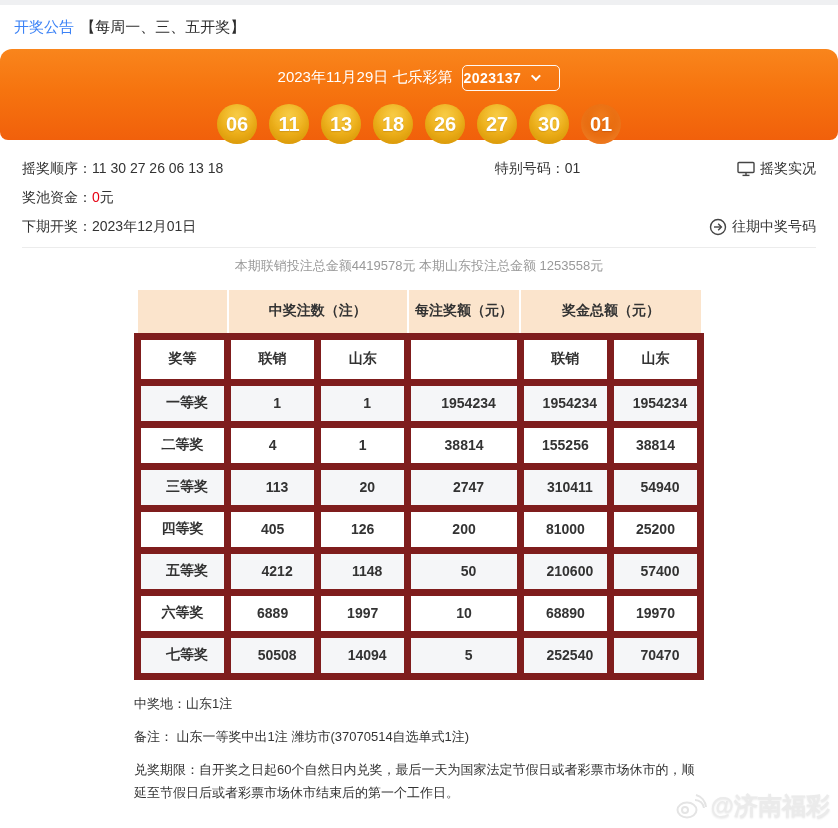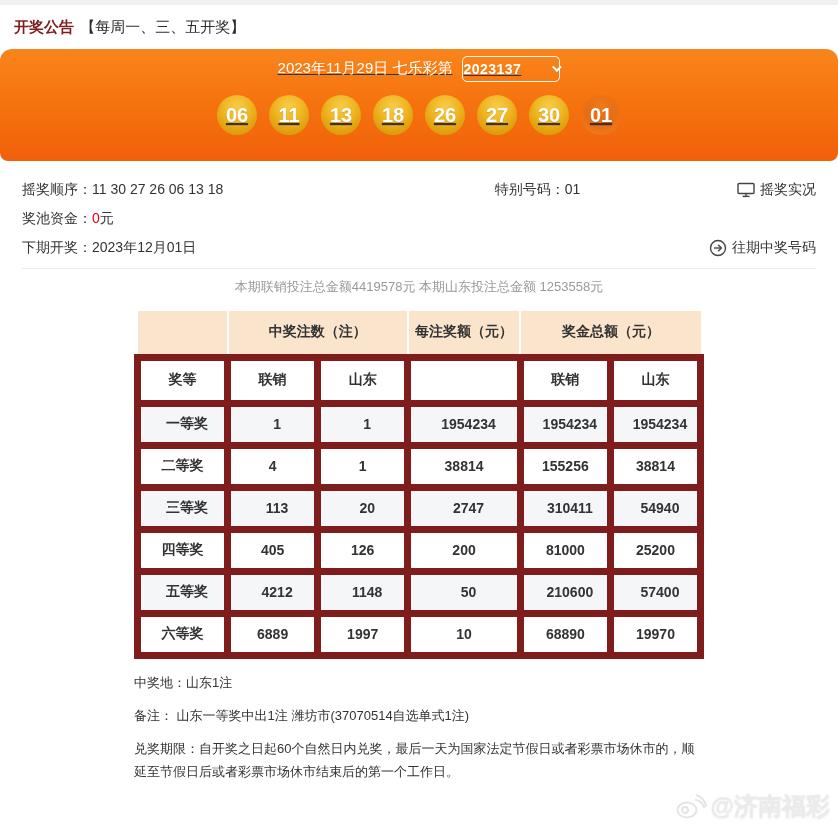--- a/index.html
+++ b/index.html
@@ -6,41 +6,40 @@
   html,body { background: #fff; }
   body {
     width: 838px; height: 828px;
     font-family: "Liberation Sans", "DejaVu Sans", sans-serif;
     color: #333;
     position: relative;
     overflow: hidden;
   }
   .top-strip { height: 5px; background: #eff0f2; }
   .page-header { padding: 13px 14px 12px; font-size: 15px; }
-  .title-red { color: #7f1d1d; font-weight: bold; }
+  .title-red { color: #3b82f6; font-weight: normal; }
   .title-sub { color: #2d2d2d; margin-left: 2px; }
 
   
   .banner {
-    height: 112px;
+    height: 91px;
     background: linear-gradient(180deg, #f9851c 0%, #f6740f 45%, #f1600b 100%);
     border-radius: 12px 12px 8px 8px;
-    padding-top: 6px;
-    text-decoration: underline;
+    padding-top: 15px;
   }
   .banner-row1 {
     display: flex; align-items: center; justify-content: center;
     height: 27px; color: #fff; font-size: 15px;
   }
   .issue-select {
     margin-left: 10px;
     width: 98px; height: 26px;
     border: 1px solid rgba(255,255,255,0.95);
     border-radius: 5px;
-    display: flex; align-items: center; justify-content: space-between;
+    display: flex; align-items: center; justify-content: flex-start;
     gap: 10px; cursor: pointer;
     font-size: 14px; font-weight: bold; letter-spacing: .5px;
   }
   .chev {
     width: 7px; height: 7px;
     border-right: 2px solid #fff; border-bottom: 2px solid #fff;
     transform: rotate(45deg) translateY(-2px);
   }
   .balls {
     margin-top: 13px;
@@ -241,20 +240,28 @@
     <td>57400</td>
   </tr>
   <tr class="drow">
     <td>六等奖</td>
     <td>6889</td>
     <td>1997</td>
     <td>10</td>
     <td>68890</td>
     <td>19970</td>
   </tr>
+  <tr class="drow alt">
+    <td>七等奖</td>
+    <td>50508</td>
+    <td>14094</td>
+    <td>5</td>
+    <td>252540</td>
+    <td>70470</td>
+  </tr>
 </tbody>
   </table>
 
 <div class="notes">
   <p>中奖地：山东1注</p>
   <p>备注： 山东一等奖中出1注 潍坊市(37070514自选单式1注)</p>
   <p>兑奖期限：自开奖之日起60个自然日内兑奖，最后一天为国家法定节假日或者彩票市场休市的，顺延至节假日后或者彩票市场休市结束后的第一个工作日。</p>
 </div>
 
 <div class="watermark">

